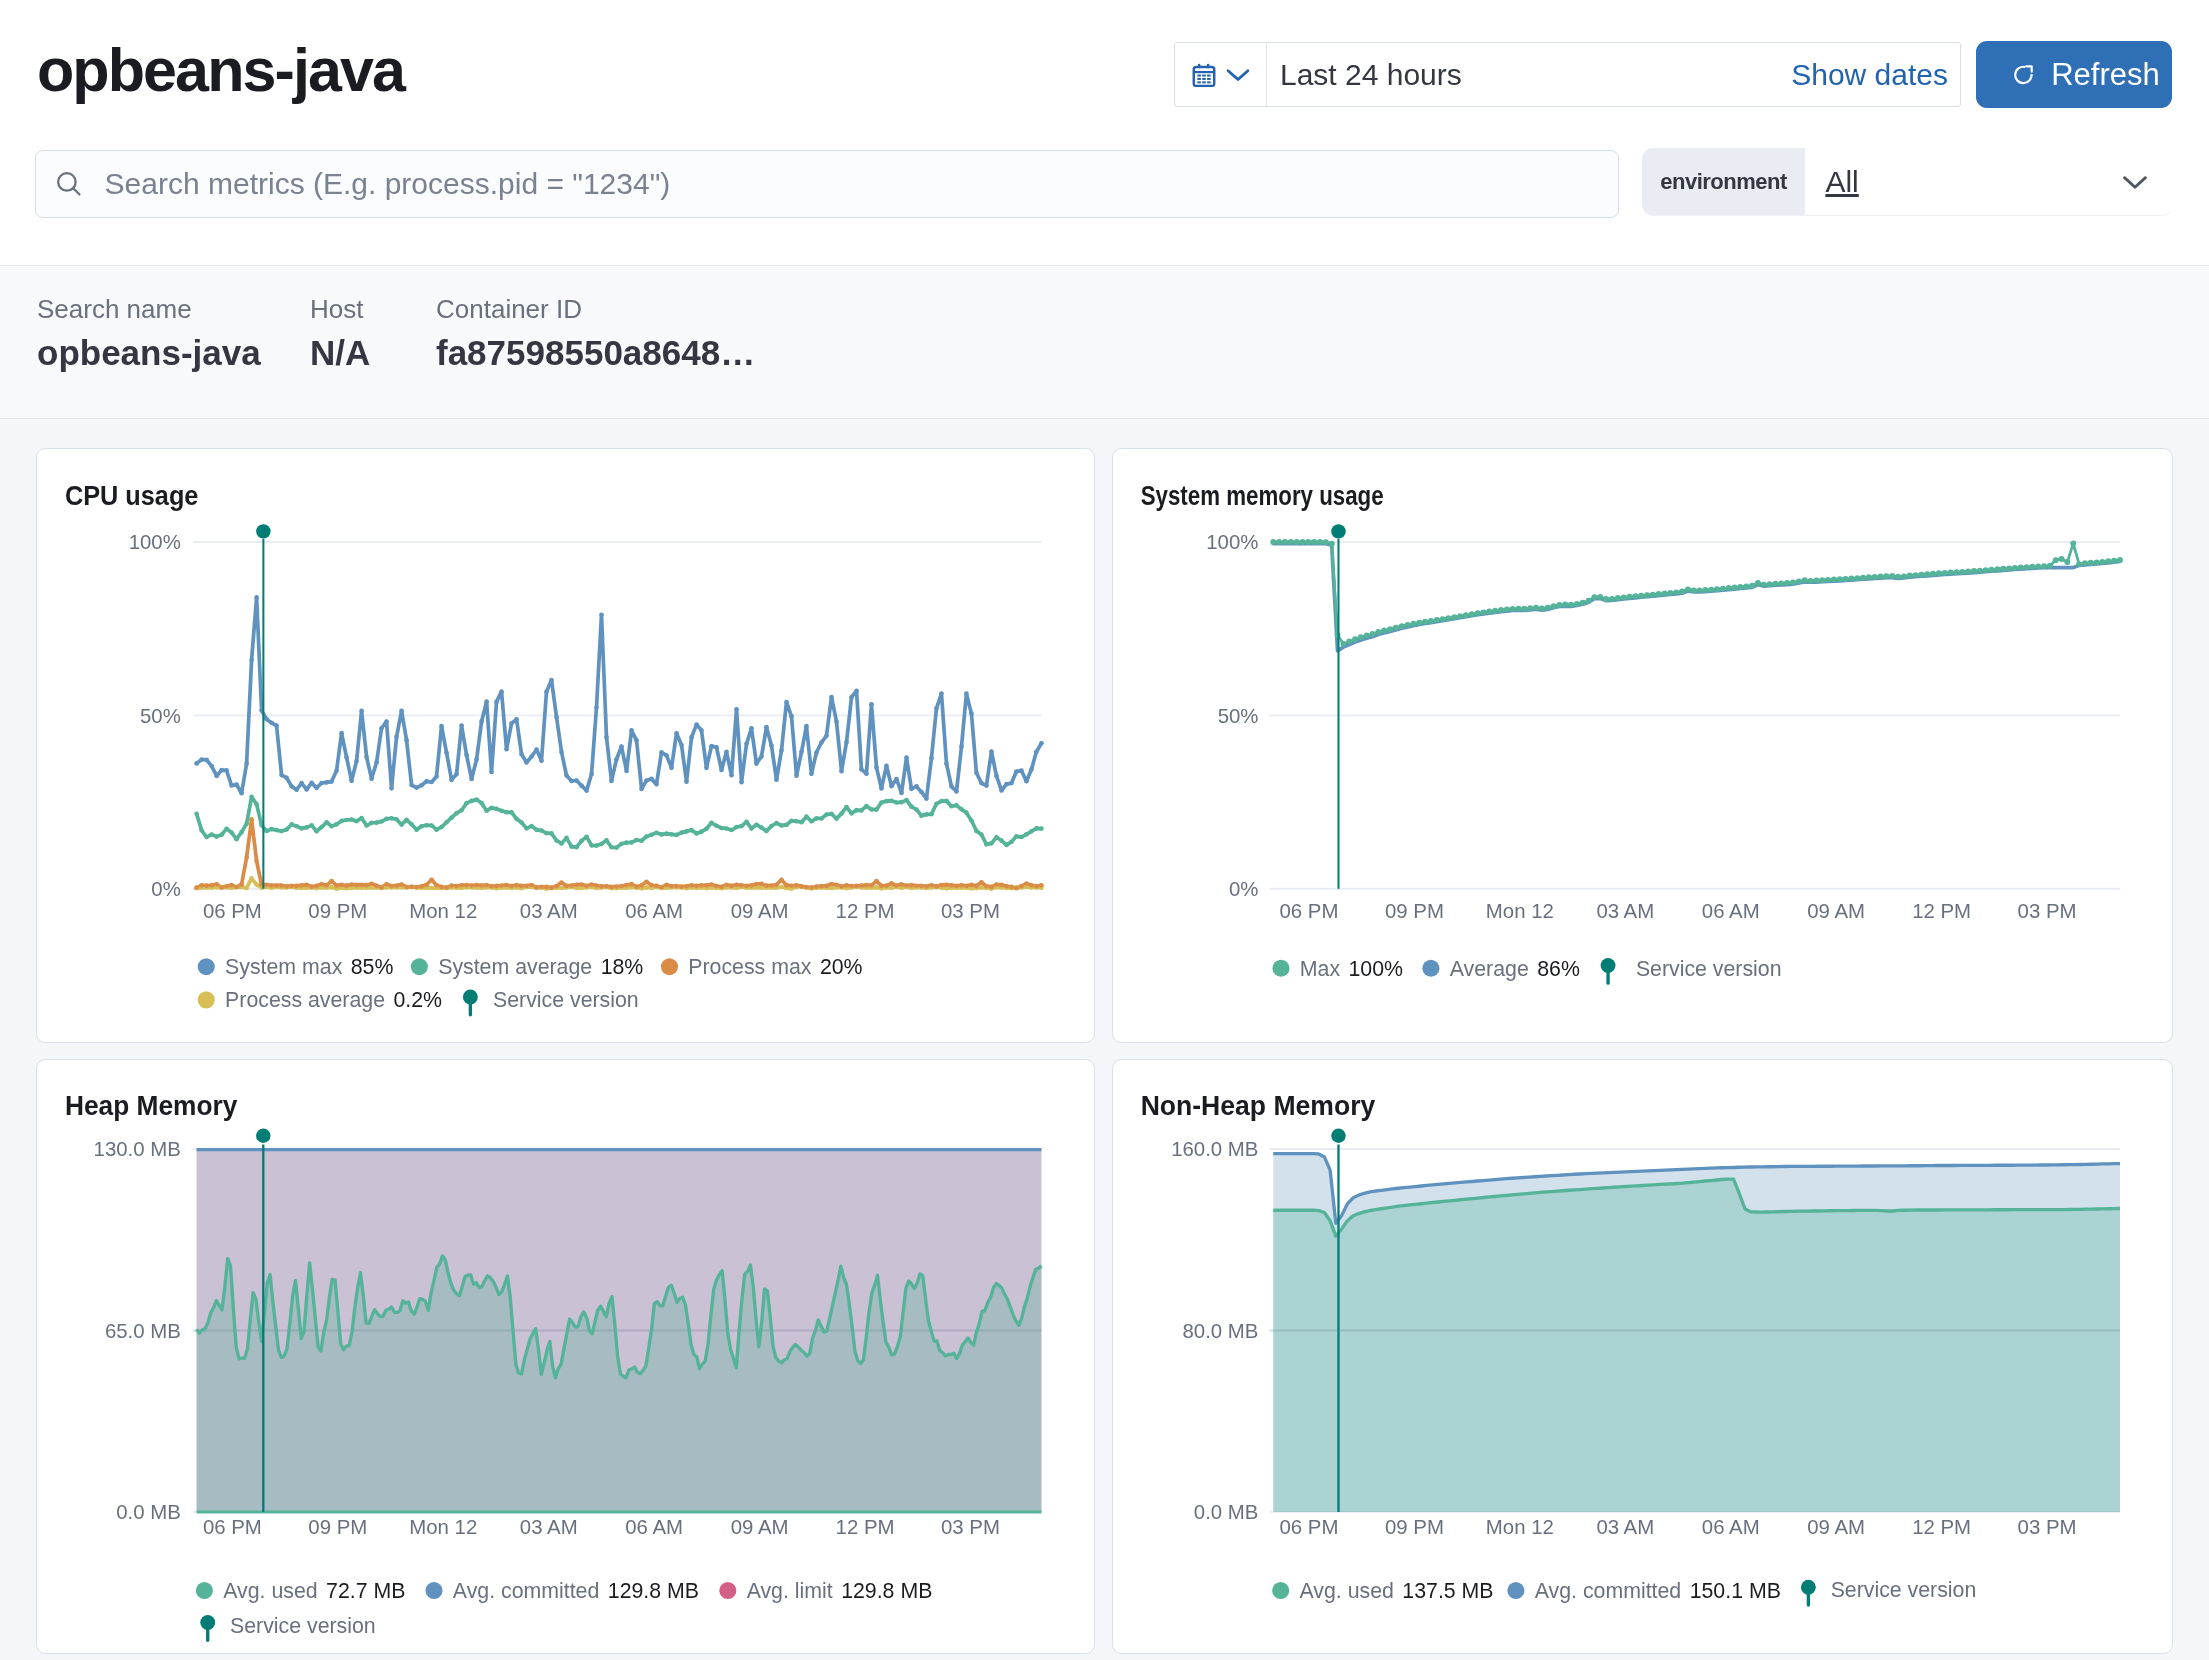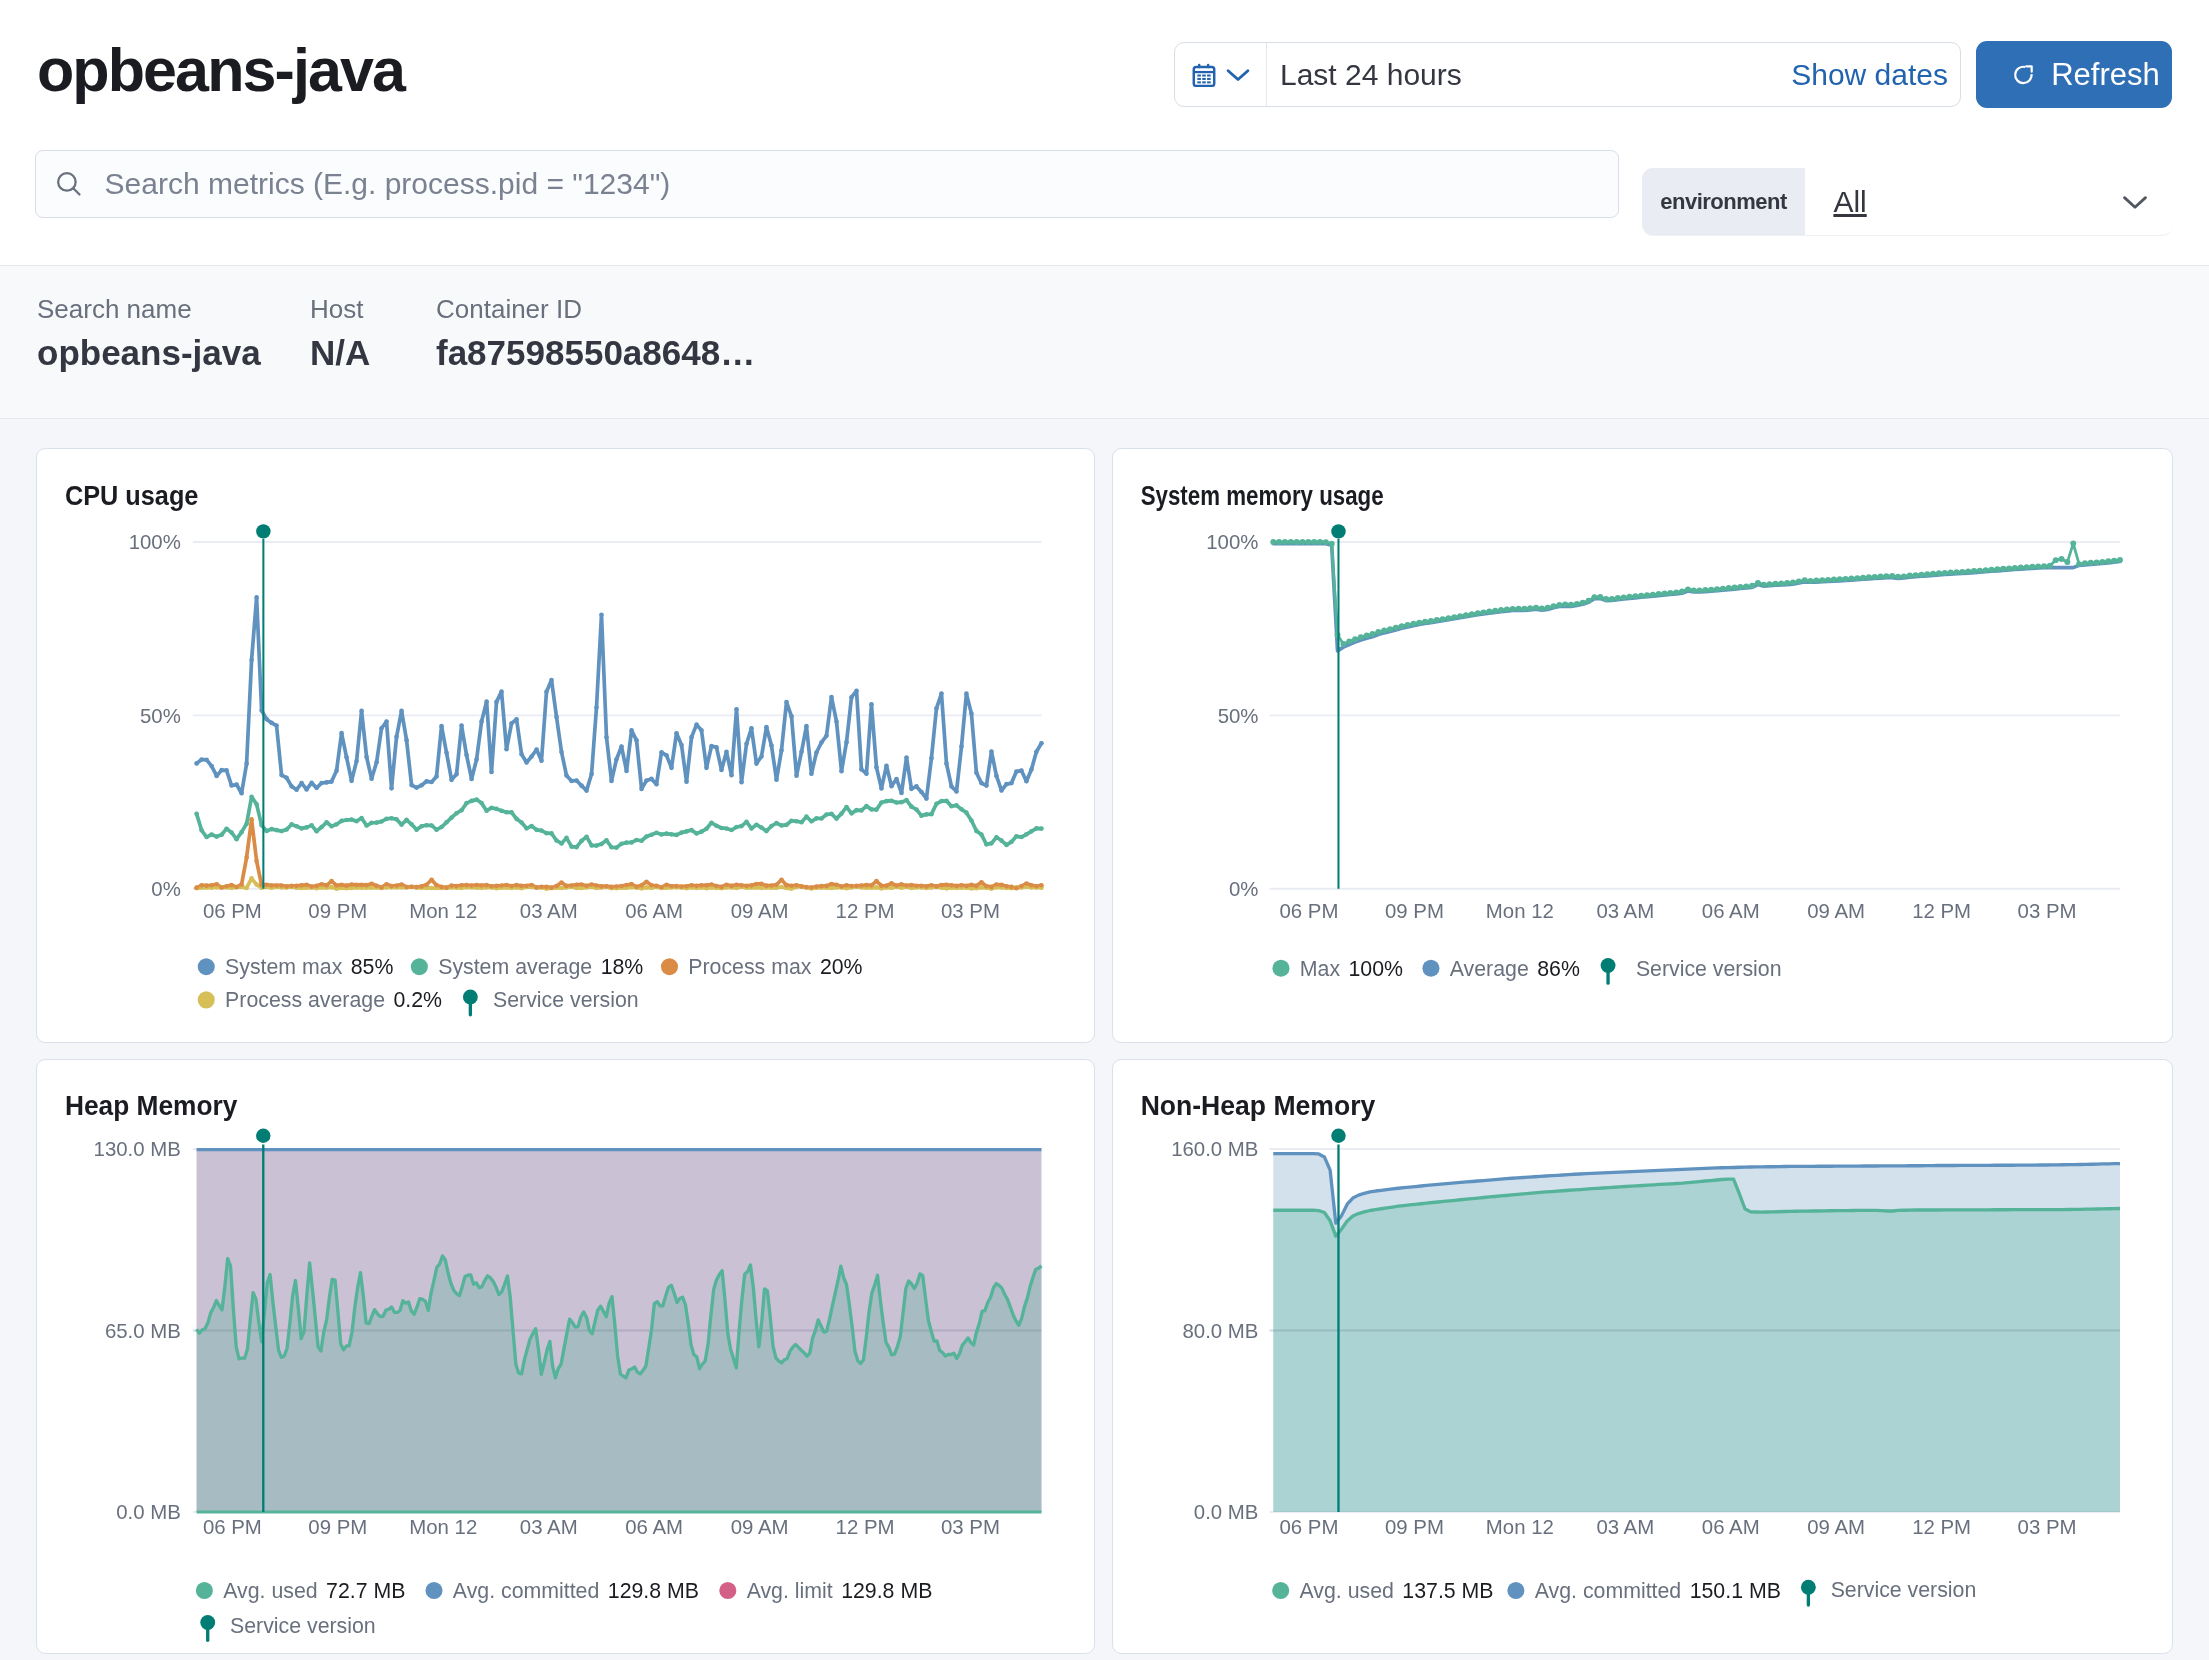--- a/index.html
+++ b/index.html
@@ -4,28 +4,28 @@
 * { margin:0; padding:0; box-sizing:border-box; }
 html,body { width:2209px; height:1660px; background:#fff; font-family:"Liberation Sans",sans-serif; }
 #page { position:relative; width:2209px; height:1660px; overflow:hidden; }
 .abs { position:absolute; }
 #content-bg { left:0; top:419px; width:2209px; height:1241px; background:#F4F6F9; }
 #svc-row { left:0; top:265px; width:2209px; height:154px; background:#F8F9FB; border-top:1.9px solid #E3E8EF; border-bottom:1.9px solid #E3E8EF; }
 .panel { background:#fff; border:1.9px solid #DAE0EA; border-radius:9.3px; }
 #title { left:37px; top:35px; font-size:61px; font-weight:bold; color:#1A1C21; letter-spacing:-1.9px; }
 .svc-label { font-size:26px; color:#69707D; }
 .svc-value { font-size:35px; font-weight:bold; color:#343741; }
-#datebar { left:1174px; top:42px; width:787px; height:65px; background:#fff; border:1.9px solid #D8DEE8; border-radius:10px; display:flex; align-items:center; }
+#datebar { left:1174px; top:42px; width:787px; height:65px; background:#fff; border:1.9px solid #D8DEE8; border-radius:3px; display:flex; align-items:center; }
 #datebar .cal { width:92px; height:100%; border-right:1.9px solid #E3E8EF; display:flex; align-items:center; justify-content:center; gap:8.3px; }
 #datebar .range { font-size:30px; color:#343741; margin-left:13px; flex:1; }
 #datebar .showdates { font-size:30px; color:#2163AE; margin-right:12px; }
 #refresh { left:1976px; top:41px; width:196px; height:67px; background:#2F6FB5; border-radius:11px; color:#fff; font-size:31px; display:flex; align-items:center; justify-content:center; gap:16px;padding-left:24px; }
 #search { left:35px; top:150px; width:1584px; height:68px; background:#FBFCFE; border:1.9px solid #D8DEE8; border-radius:8px; display:flex; align-items:center; }
 #search .ph { font-size:30px; color:#7A8291; margin-left:22px; }
-#envgroup { left:1642px; top:168px; width:531px; height:68px; border-radius:11px; background:#fff; display:flex; align-items:center; border-bottom:1.9px solid #EDF0F5;gap:8px; }
+#envgroup { left:1642px; top:148px; width:531px; height:68px; border-radius:11px; background:#fff; display:flex; align-items:center; border-bottom:1.9px solid #EDF0F5; }
 #envgroup .lab { width:163px; height:100%; background:#E9EDF3; border-radius:11px 0 0 11px; display:flex; align-items:center; justify-content:center; font-size:22px; font-weight:bold; letter-spacing:-0.5px; color:#343741; }
 #envgroup .val { font-size:30px; color:#343741; margin-left:20.4px; flex:1;text-decoration:underline; }
 </style></head>
 <body>
 <div id="page">
   <div class="abs" id="content-bg"></div>
   <div class="abs" id="svc-row"></div>
   <div class="abs" id="title">opbeans-java</div>
 
   <div class="abs" id="datebar">

